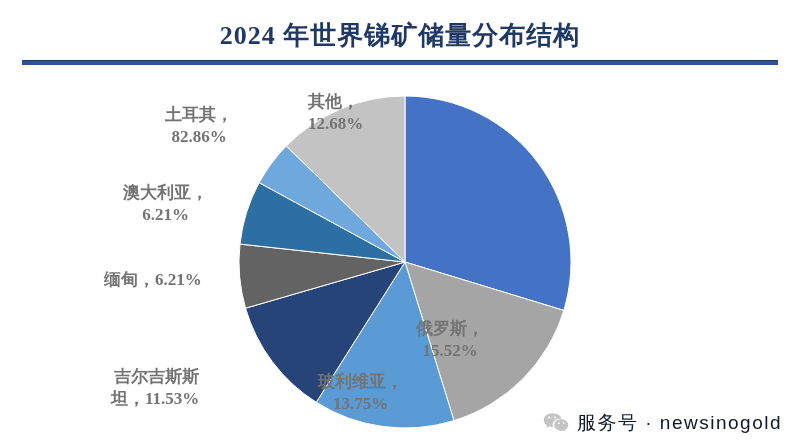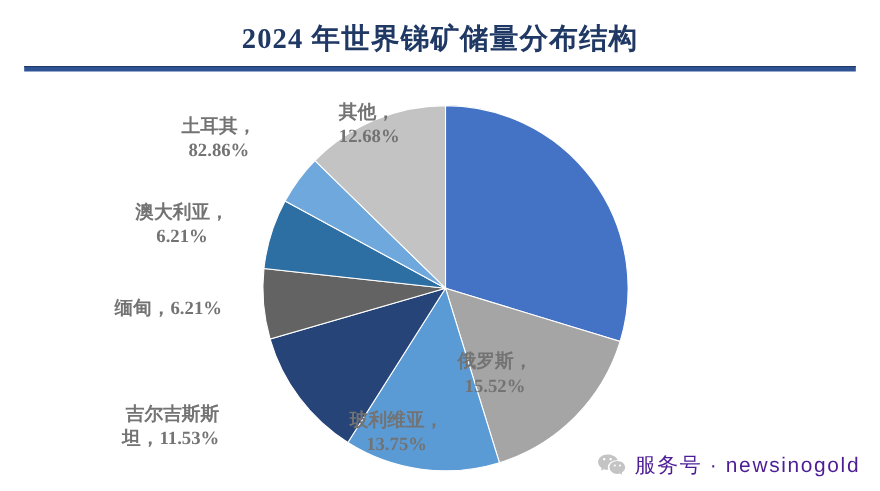--- a/index.html
+++ b/index.html
@@ -82,21 +82,21 @@
   .lbl-other     { left: 308px; top: 35px; text-align: left; }
 
   
   #watermark {
     position: absolute;
     right: 18px;
     bottom: 10px;
     display: flex;
     align-items: center;
     gap: 8px;
-    color: #4c1d95;
+    color: #0f172a;
     font-family: "Liberation Sans", "DejaVu Sans", sans-serif;
     font-size: 19px;
     letter-spacing: 1.5px;
     white-space: nowrap;
   }
   #watermark .wm-icon {
     display: inline-flex;
     align-items: center;
   }
 </style>

